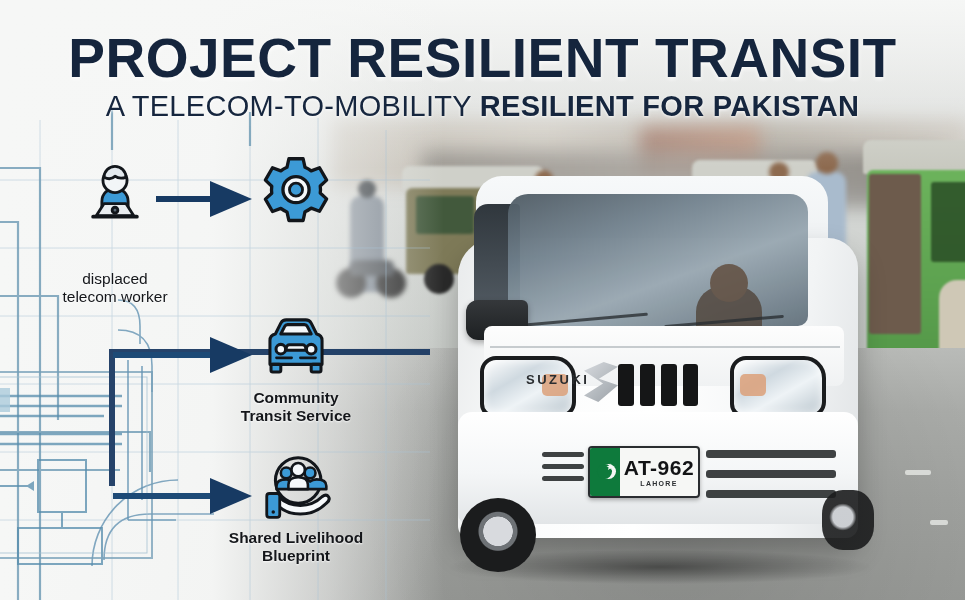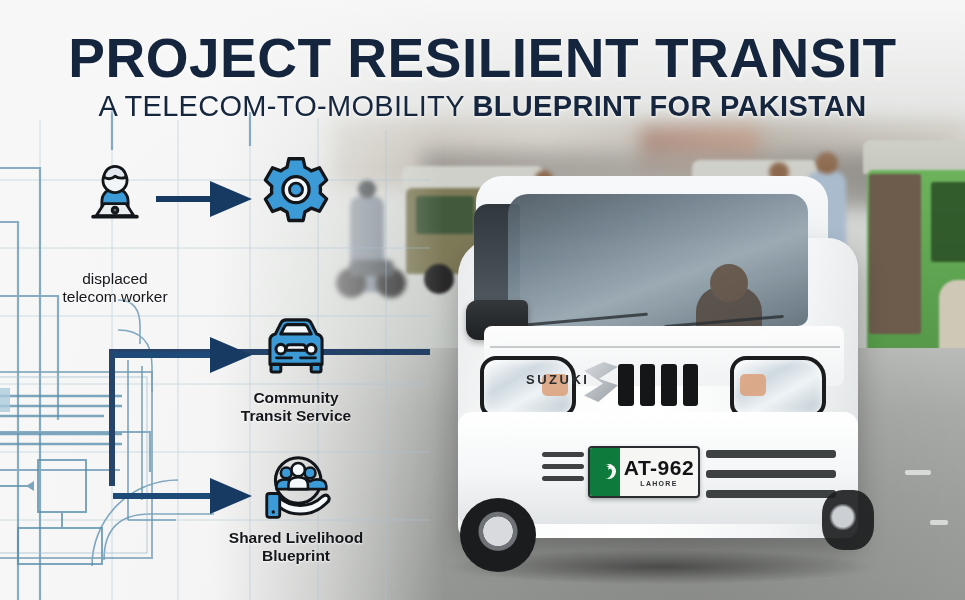--- a/index.html
+++ b/index.html
@@ -359,21 +359,21 @@
 
     <path d="M113 283 V498" stroke="url(#trunk)" stroke-width="6" fill="none"></path>
 
     <path d="M113 355 H216" stroke="#1d4a76" stroke-width="6" fill="none" marker-end="url(#ah)"></path>
 
     <path d="M113 496 H216" stroke="#1d4a76" stroke-width="6" fill="none" marker-end="url(#ah)"></path>
   </svg>
 
   <div class="title">PROJECT RESILIENT TRANSIT</div>
   <div class="subtitle">
-    <span class="light">A TELECOM-TO-MOBILITY </span><span class="heavy">BLUEPRINT FOR PAKISTAN</span>
+    <span class="light">A TELECOM-TO-MOBILITY </span><span class="heavy">RESILIENT FOR PAKISTAN</span>
   </div>
 
   <div class="node src" style="left:48px;top:160px;width:134px;">
     <div class="icon-wrap">
       <svg width="70" height="70" viewBox="0 0 64 64">
         <g stroke="#12161b" stroke-width="2.6" stroke-linejoin="round" stroke-linecap="round">
           <path d="M20 44 v-8 a12 12 0 0 1 24 0 v8 z" fill="#3c9ad6"></path>
           <circle cx="32" cy="17" r="11" fill="#f2f5f7"></circle>
           <path d="M22 14 a10 10 0 0 1 20 0 q-6 2 -10 -1 q-4 4 -10 1 z" fill="#e3e9ee"></path>
           <path d="M22 38 h20 l7 11 H15 z" fill="#e9edf0"></path>

